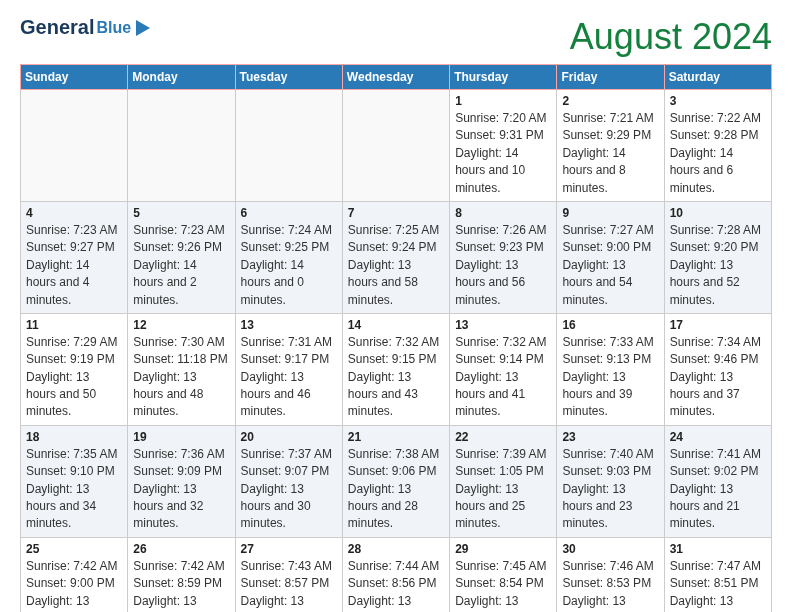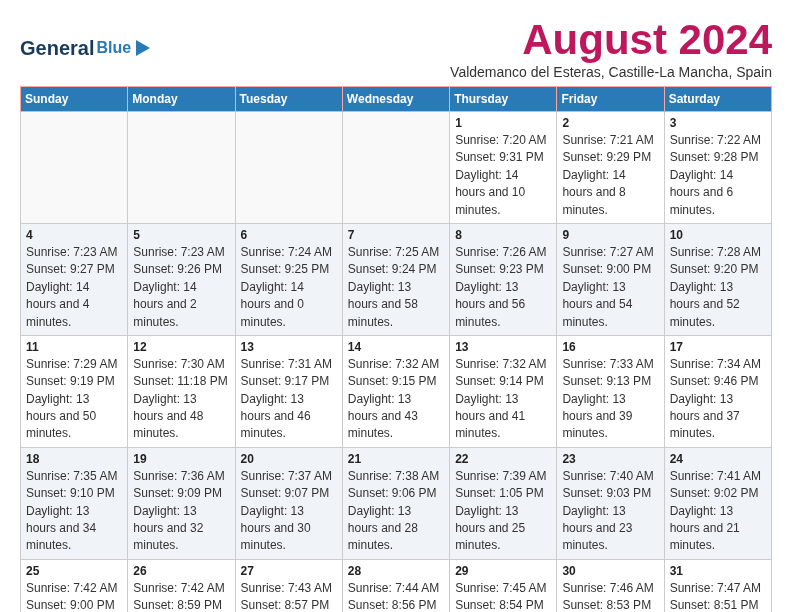--- a/index.html
+++ b/index.html
@@ -1,21 +1,21 @@
 <!DOCTYPE html>
 <html><head>
   <meta charset="utf-8">
   <style>
     * { box-sizing: border-box; margin: 0; padding: 0; }
     body { font-family: Arial, sans-serif; background: #fff; width: 792px; min-height: 612px; }
     .page { width: 792px; padding: 16px 20px 16px 20px; }
-    .header { display: flex; align-items: center; justify-content: space-between; margin-bottom: 6px; }
+    .header { display: flex; align-items: flex-start; justify-content: space-between; margin-bottom: 6px; }
     .logo { display: flex; flex-direction: column; align-items: flex-start; }
     .title-block { text-align: right; }
-    .title-month { font-size: 42px; font-weight: bold; color: #be185d; }
+    .title-month { font-size: 36px; font-weight: normal; color: #15803d; }
     .title-location { font-size: 14px; color: #333; font-weight: normal; }
     .calendar { width: 100%; border-collapse: collapse; }
     .calendar th { background: #2a7ab8; color: #fff; font-size: 12px; font-weight: bold; padding: 5px 4px; text-align: left; border: 1px solid #fca5a5; }
     .calendar td { border: 1px solid #ccc; vertical-align: top; padding: 4px 5px; font-size: 9.5px; color: #333; width: calc(100%/7); min-height: 80px; background: #fff; }
     .calendar tr:nth-child(even) td { background: #f0f4f8; }
     .calendar td.empty { background: #f9f9f9; }
     .day-num { font-size: 12px; font-weight: bold; color: #222; display: block; margin-bottom: 2px; }
     .day-info { font-size: 12px; color: #333; line-height: 1.45; }
     .logo-wrapper { display: flex; align-items: center; gap: 2px; }
     .logo-text-general { font-size: 20px; font-weight: bold; color: #1a3a5c; }
@@ -29,21 +29,20 @@
   <div class="header">
     <div class="logo">
       <div class="logo-wrapper">
         <span class="logo-text-general">General</span>
           <span class="logo-text-blue">Blue</span>
           <span class="logo-triangle"></span>
       </div>
     </div>
     <div class="title-block">
       <div class="title-month">August 2024</div>
-      <div class="title-location">Valdemanco del Esteras, Castille-La Mancha, Spain</div>
     </div>
   </div>
 
   <table class="calendar">
     <thead>
       <tr>
         <th><span>Sunday</span></th>
         <th><span>Monday</span></th>
         <th><span>Tuesday</span></th>
         <th><span>Wednesday</span></th>

